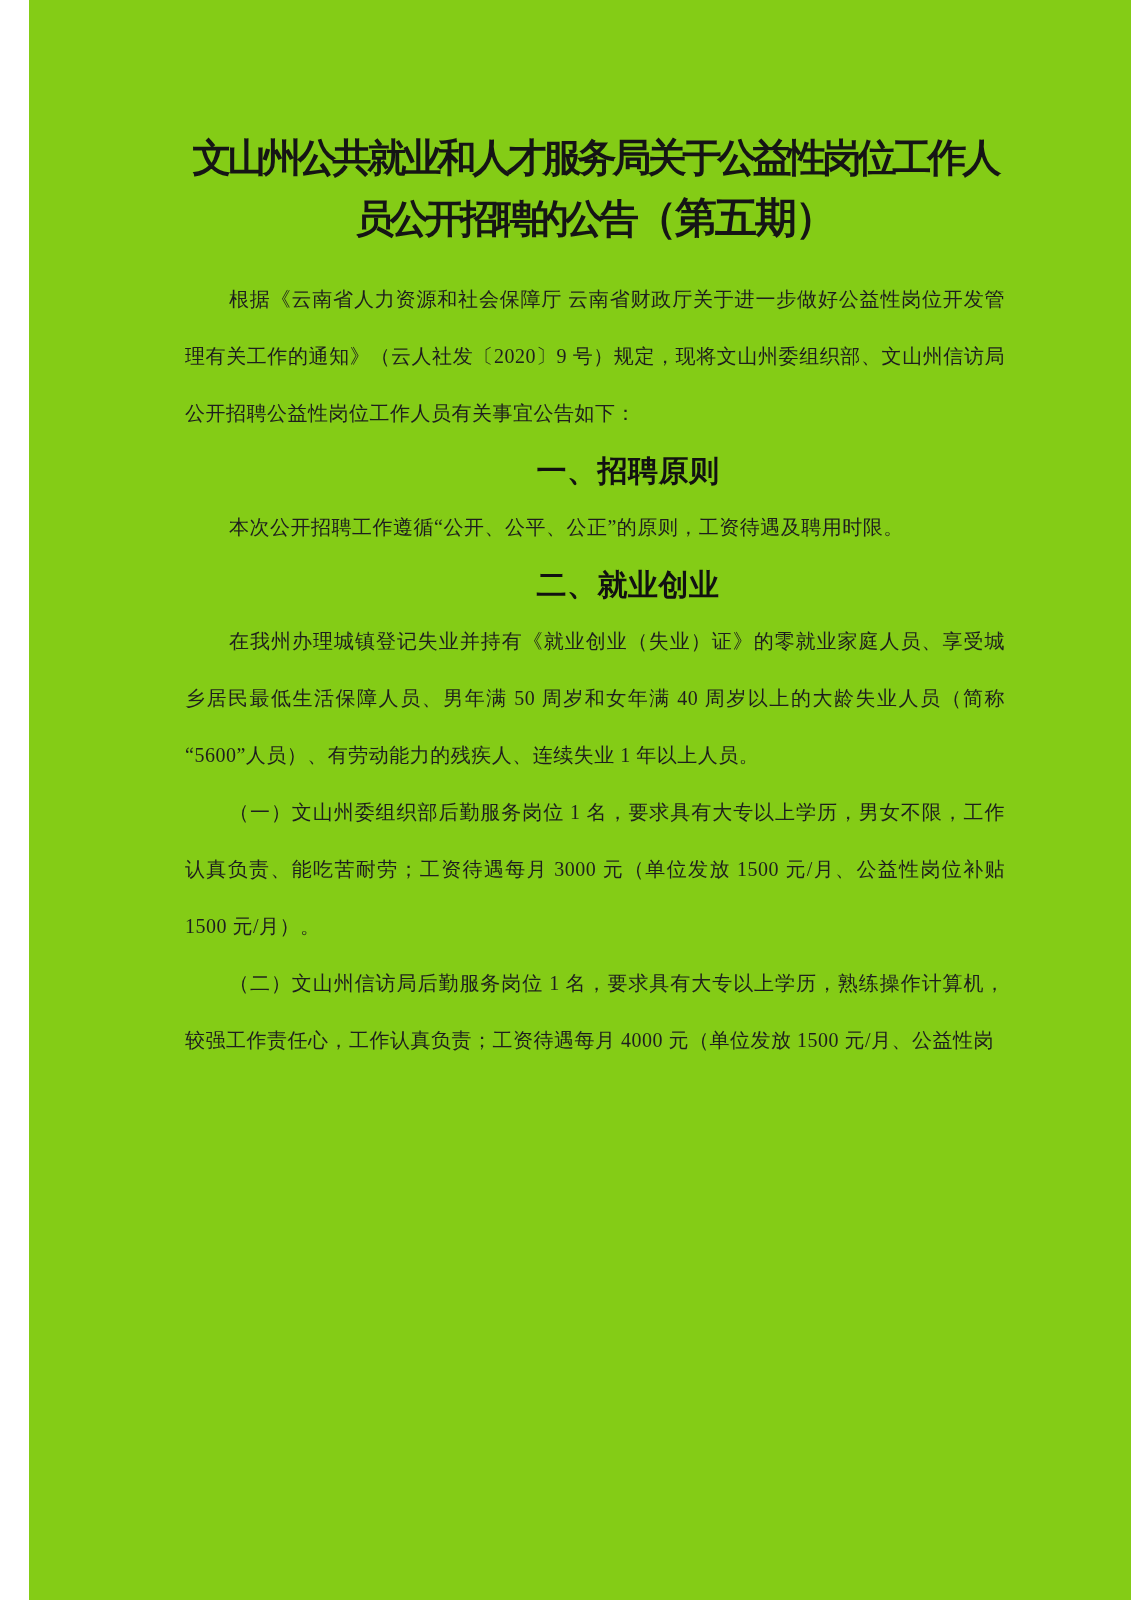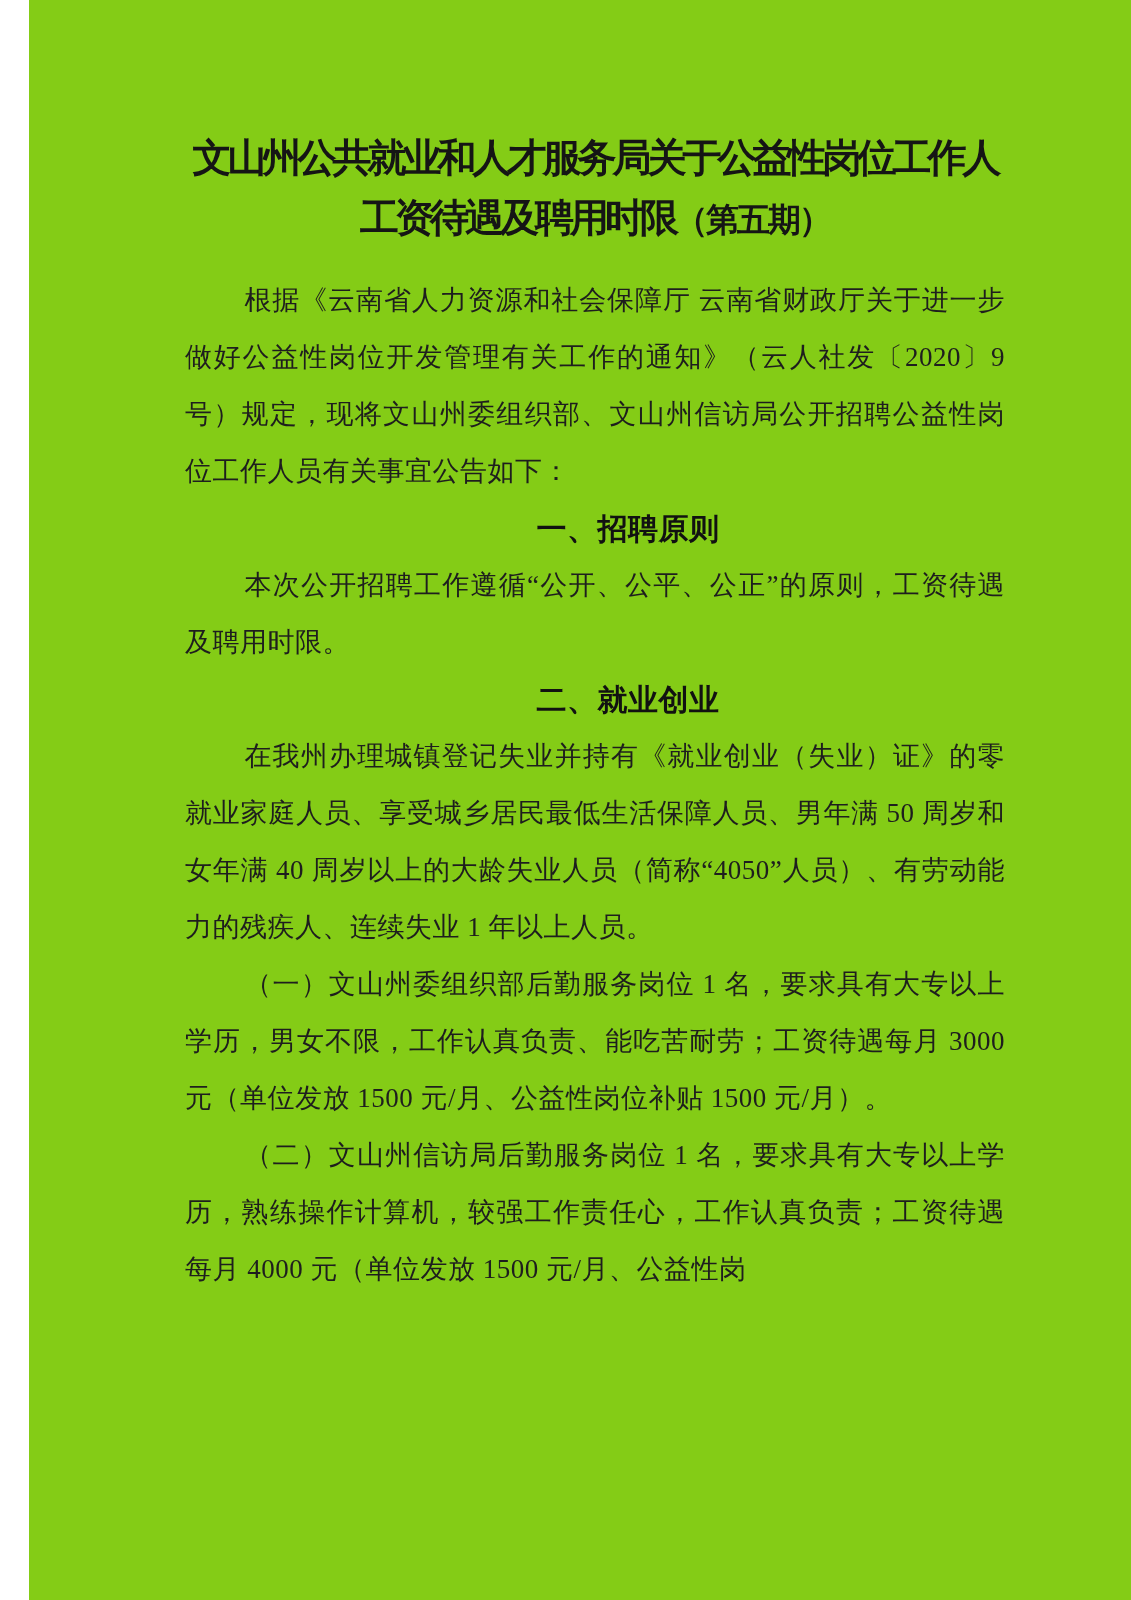--- a/index.html
+++ b/index.html
@@ -28,28 +28,28 @@
     font-family: "Liberation Serif", serif;
     font-weight: bold;
     font-size: 39px;
     line-height: 60px;
     letter-spacing: -4px;
     text-align: center;
     color: #151515;
     margin: 0;
   }
   .doc-title .issue {
-    font-size: 33px;
+    font-size: 42px;
     letter-spacing: -2px;
     text-align: right;
   }
   .body-text {
     margin: 0;
     font-family: "Liberation Serif", serif;
-    font-size: 27px;
+    font-size: 20px;
     line-height: 57px;
     text-align: justify;
     text-indent: 2.2em;
     letter-spacing: 0.5px;
     color: #1e1e1e;
   }
   .body-text.first {
     margin-top: 22px;
   }
   .section-heading {
@@ -65,32 +65,32 @@
   }
 </style>
 </head>
 <body>
 
 <div class="page">
   <div class="content">
 
     <h1 class="doc-title">
       <span>文山州公共就业和人才服务局关于公益性岗位工作人</span><br>
-      <span>工资待遇及聘用时限</span><span class="issue">（第五期）</span>
+      <span>员公开招聘的公告</span><span class="issue">（第五期）</span>
     </h1>
 
     <p class="body-text first">根据《云南省人力资源和社会保障厅 云南省财政厅关于进一步做好公益性岗位开发管理有关工作的通知》（云人社发〔2020〕9 号）规定，现将文山州委组织部、文山州信访局公开招聘公益性岗位工作人员有关事宜公告如下：</p>
 
     <p class="section-heading">一、招聘原则</p>
 
     <p class="body-text">本次公开招聘工作遵循“公开、公平、公正”的原则，工资待遇及聘用时限。</p>
 
     <p class="section-heading">二、就业创业</p>
 
-    <p class="body-text">在我州办理城镇登记失业并持有《就业创业（失业）证》的零就业家庭人员、享受城乡居民最低生活保障人员、男年满 50 周岁和女年满 40 周岁以上的大龄失业人员（简称“4050”人员）、有劳动能力的残疾人、连续失业 1 年以上人员。</p>
+    <p class="body-text">在我州办理城镇登记失业并持有《就业创业（失业）证》的零就业家庭人员、享受城乡居民最低生活保障人员、男年满 50 周岁和女年满 40 周岁以上的大龄失业人员（简称“5600”人员）、有劳动能力的残疾人、连续失业 1 年以上人员。</p>
 
 
     <p class="body-text">（一）文山州委组织部后勤服务岗位 1 名，要求具有大专以上学历，男女不限，工作认真负责、能吃苦耐劳；工资待遇每月 3000 元（单位发放 1500 元/月、公益性岗位补贴 1500 元/月）。</p>
 
     <p class="body-text">（二）文山州信访局后勤服务岗位 1 名，要求具有大专以上学历，熟练操作计算机，较强工作责任心，工作认真负责；工资待遇每月 4000 元（单位发放 1500 元/月、公益性岗</p>
 
   </div>
 </div>
 
 </body></html>

